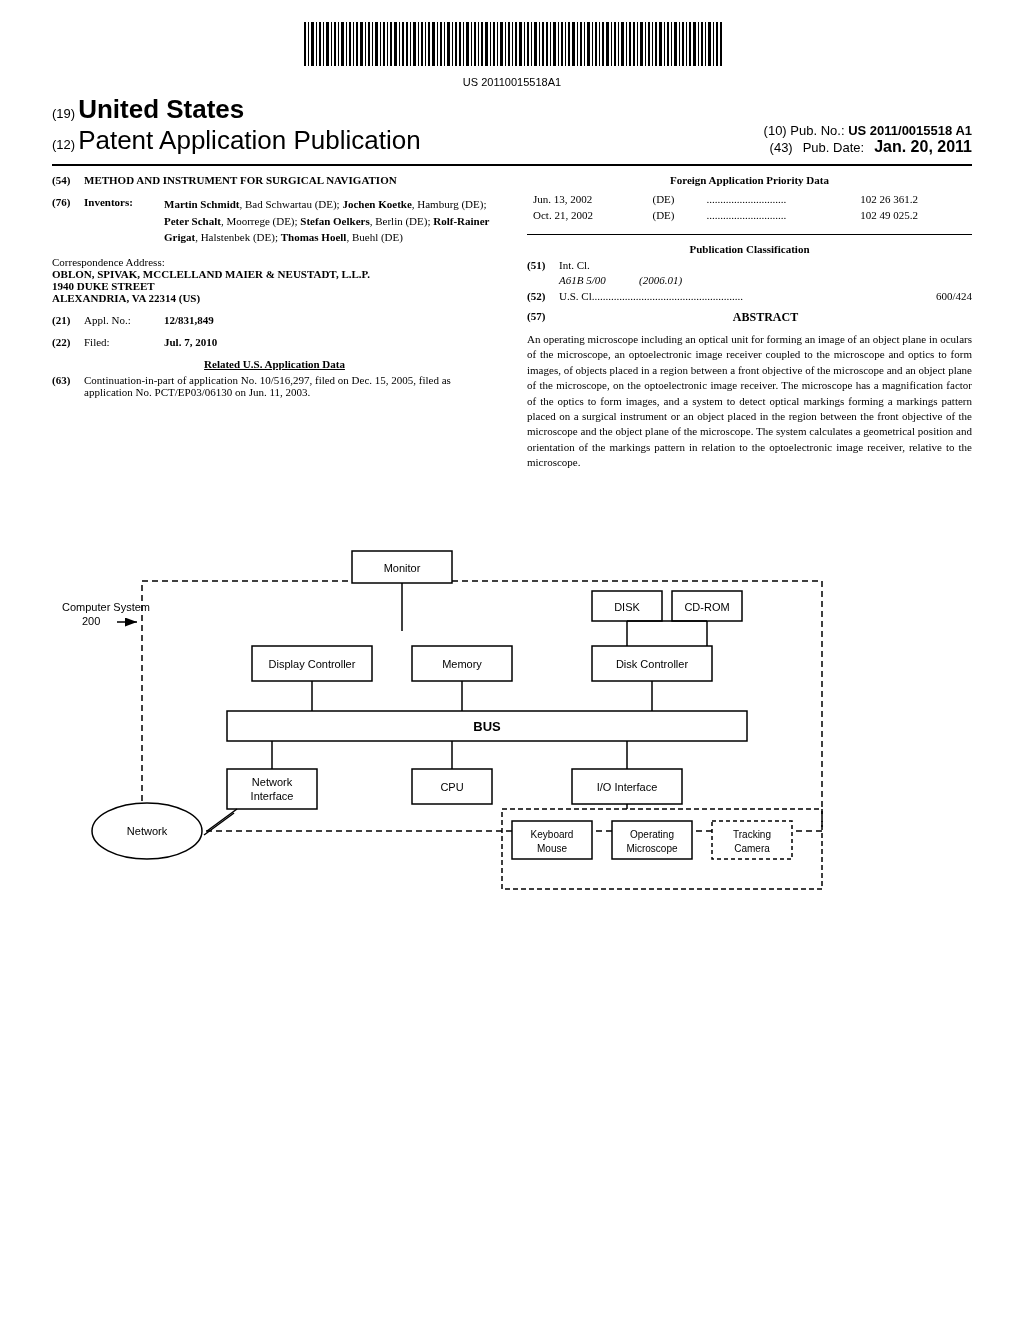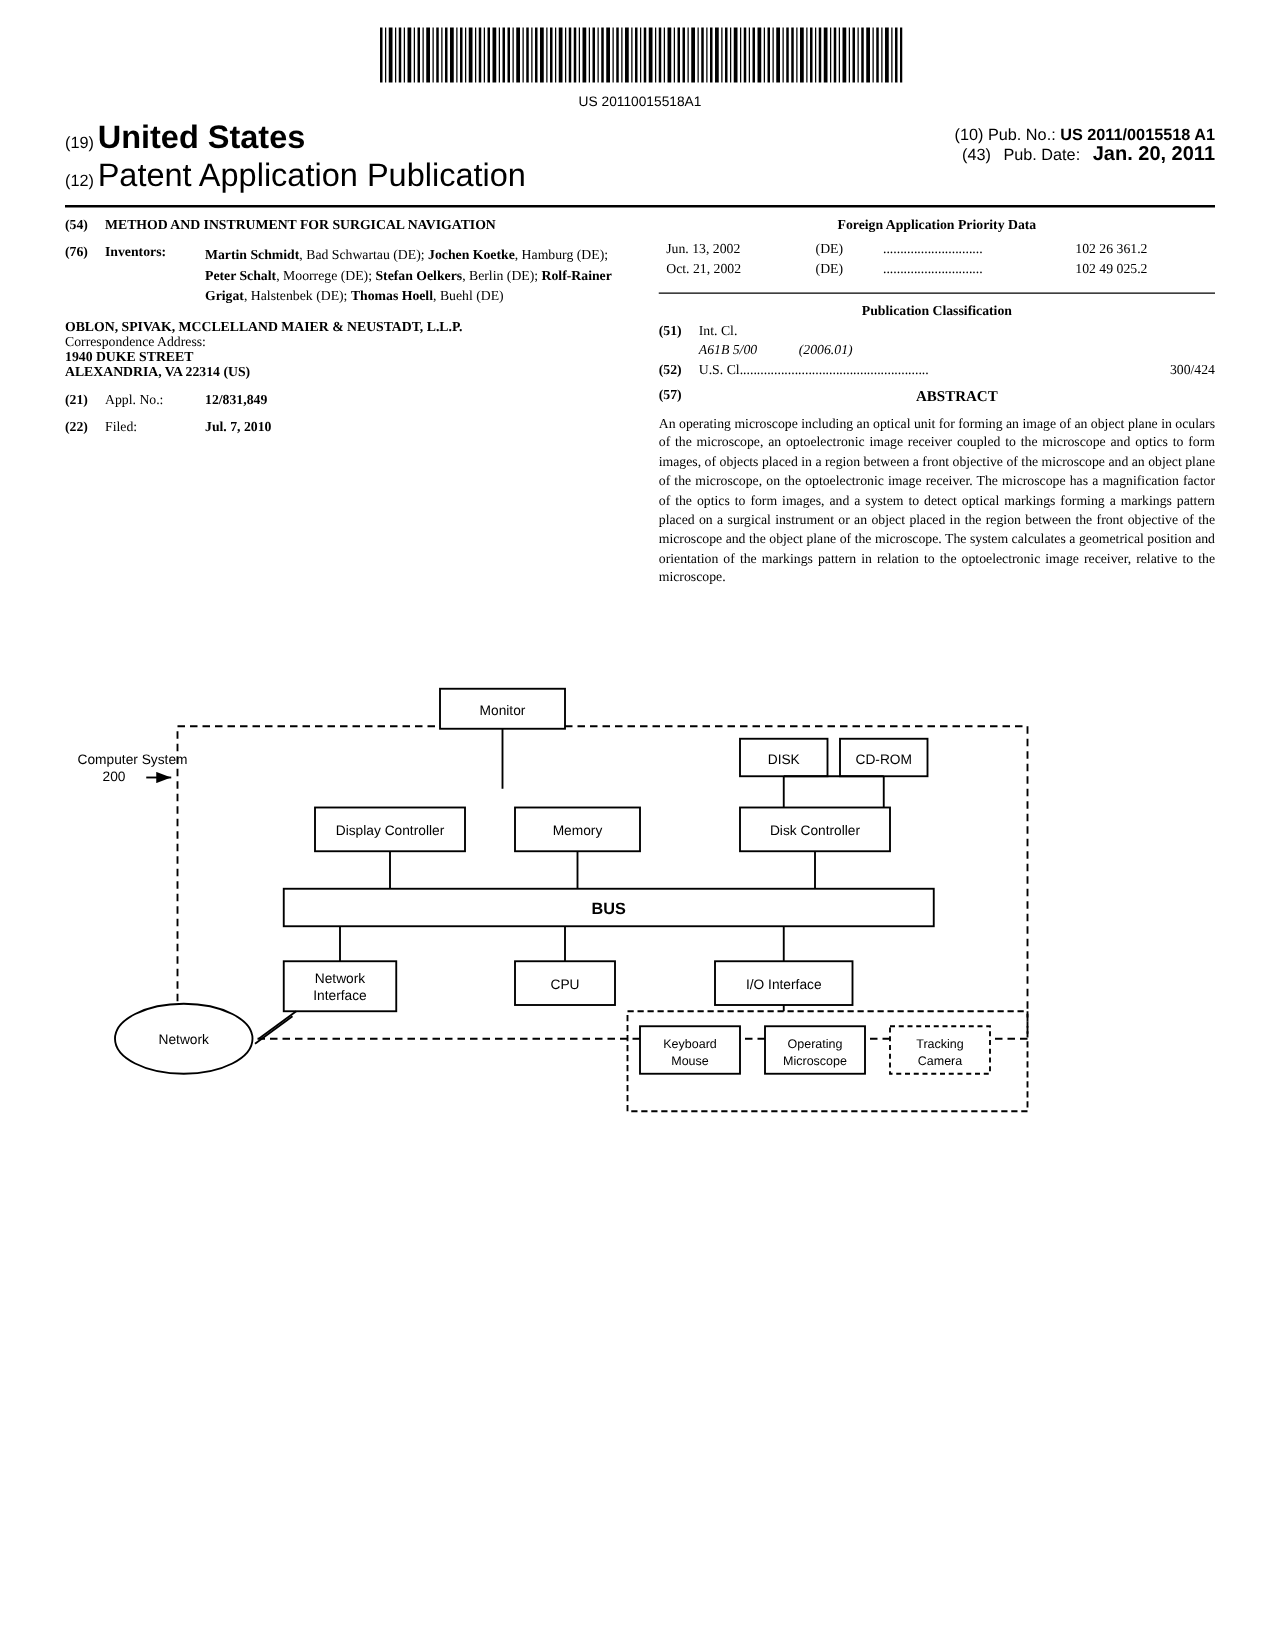--- a/index.html
+++ b/index.html
@@ -31,21 +31,21 @@
     .pub-number-center {
       text-align: center;
       font-size: 11px;
       margin-bottom: 6px;
       font-family: Arial, sans-serif;
     }
 
     
     .header-row {
       display: flex;
-      align-items: flex-start;
+      align-items: flex-end;
       margin-bottom: 2px;
     }
     .header-left {
       flex: 1;
     }
     .header-right {
       flex: 1;
       text-align: right;
       padding-top: 6px;
     }
@@ -351,42 +351,49 @@
         <div class="field-row">
           <span class="field-num bold">(76)</span>
           <span class="field-label bold">Inventors:</span>
           <span class="field-content inventors-block">
             <strong>Martin Schmidt</strong>, Bad Schwartau (DE); <strong>Jochen Koetke</strong>, Hamburg (DE); <strong>Peter Schalt</strong>, Moorrege (DE); <strong>Stefan Oelkers</strong>, Berlin (DE); <strong>Rolf-Rainer Grigat</strong>, Halstenbek (DE); <strong>Thomas Hoell</strong>, Buehl (DE)
           </span>
         </div>
       </div>
 
       <div class="corr-block">
+        <div style="font-size:11px;">Correspondence Address:</div>
         <div style="font-size:11px; font-weight:bold;">OBLON, SPIVAK, MCCLELLAND MAIER &amp; NEUSTADT, L.L.P.</div>
-        <div style="font-size:11px;">Correspondence Address:</div>
         <div style="font-size:11px; font-weight:bold;">1940 DUKE STREET</div>
         <div style="font-size:11px; font-weight:bold;">ALEXANDRIA, VA 22314 (US)</div>
       </div>
 
       <div class="field-block" style="margin-top:10px;">
         <div class="field-row">
           <span class="field-num bold">(21)</span>
           <span class="field-label">Appl. No.:</span>
           <span class="field-content bold">12/831,849</span>
         </div>
       </div>
 
       <div class="field-block">
         <div class="field-row">
           <span class="field-num bold">(22)</span>
           <span class="field-label">Filed:</span>
           <span class="field-content bold">Jul. 7, 2010</span>
         </div>
       </div>
 
+      <div class="related-block">
+        <div style="text-align:center; font-weight:bold; font-size:11px; text-decoration:underline; margin-bottom:4px;">Related U.S. Application Data</div>
+        <div class="field-row">
+          <span class="field-num bold">(63)</span>
+          <span class="field-content">Continuation-in-part of application No. 10/516,297, filed on Dec. 15, 2005, filed as application No. PCT/EP03/06130 on Jun. 11, 2003.</span>
+        </div>
+      </div>
     </div>
 
     <div class="col-right">
 
       <div class="field-block">
         <div style="text-align:center; font-weight:bold; font-size:11px; margin-bottom:4px;">Foreign Application Priority Data</div>
         <table class="priority-table">
           <tbody>
               <tr>
             <td>Jun. 13, 2002</td>
@@ -414,21 +421,21 @@
         </div>
         <div style="display:flex; padding-left:32px; font-size:11px; margin-bottom:4px; font-style:italic;">
           <span style="width:80px;">A61B 5/00</span>
           <span>(2006.01)</span>
         </div>
 
         <div class="class-row">
           <span class="class-num">(52)</span>
           <span style="font-size:11px;">U.S. Cl.</span>
           <span style="font-size:11px; flex:1;">......................................................</span>
-          <span style="font-size:11px;">300/424</span>
+          <span style="font-size:11px;">600/424</span>
         </div>
 
         <div style="margin-top:8px;">
           <div class="class-row">
             <span class="class-num">(57)</span>
             <span class="abstract-title" style="flex:1;">ABSTRACT</span>
           </div>
           <p class="abstract-text">An operating microscope including an optical unit for forming an image of an object plane in oculars of the microscope, an optoelectronic image receiver coupled to the microscope and optics to form images, of objects placed in a region between a front objective of the microscope and an object plane of the microscope, on the optoelectronic image receiver. The microscope has a magnification factor of the optics to form images, and a system to detect optical markings forming a markings pattern placed on a surgical instrument or an object placed in the region between the front objective of the microscope and the object plane of the microscope. The system calculates a geometrical position and orientation of the markings pattern in relation to the optoelectronic image receiver, relative to the microscope.</p>
         </div>
       </div>

